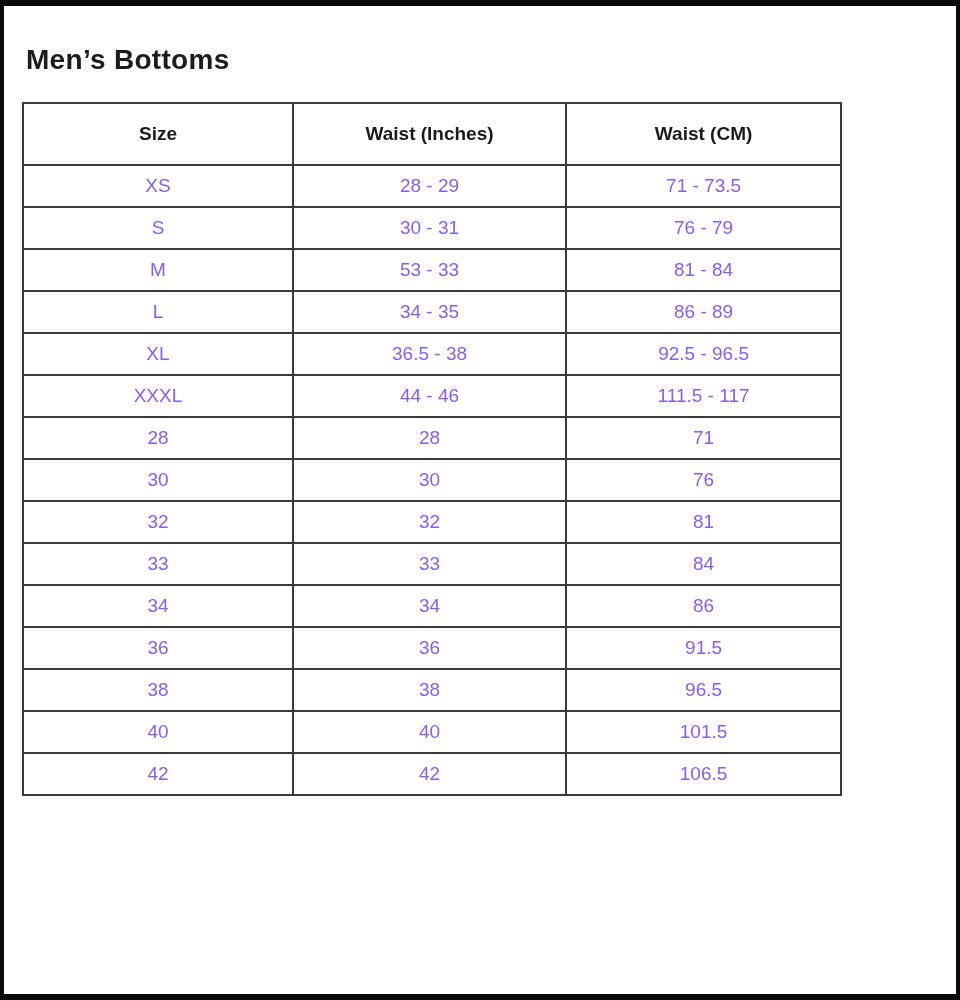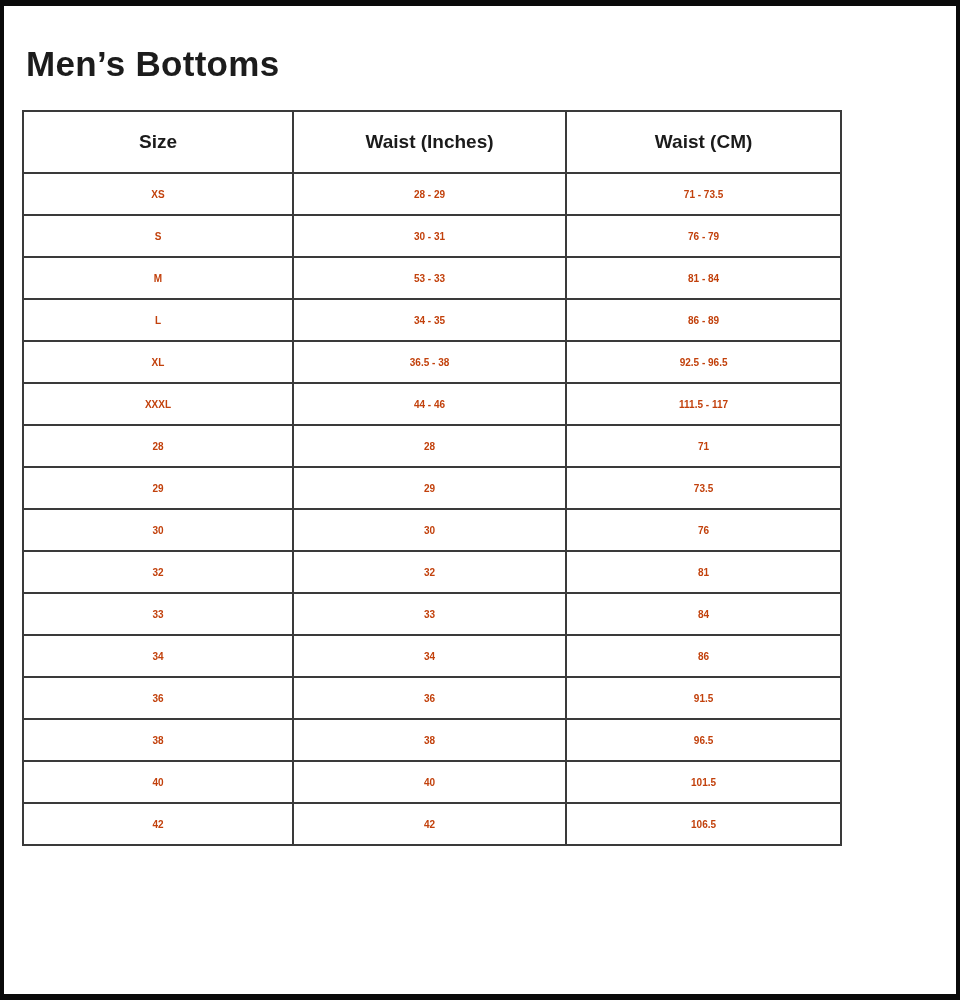--- a/index.html
+++ b/index.html
@@ -13,21 +13,21 @@
     width: 960px;
     height: 1000px;
     background: #ffffff;
     border: 6px solid #0a0a0a;
     border-left-width: 4px;
     border-right-width: 4px;
     padding: 0 18px;
     overflow: hidden;
   }
   .page-title {
-    font-size: 35px;
+    font-size: 28px;
     font-weight: 700;
     color: #1c1c1c;
     letter-spacing: 0.3px;
     margin: 38px 0 26px 4px;
   }
   table.size-chart {
     width: 820px;
     border-collapse: collapse;
     table-layout: fixed;
   }
@@ -40,23 +40,23 @@
     padding: 0 4px;
   }
   table.size-chart th {
     height: 60px;
     font-size: 19px;
     font-weight: 700;
     color: #1b1b1b;
   }
   table.size-chart td {
     height: 40px;
-    font-size: 10px;
-    font-weight: 700;
-    color: #c2410c;
+    font-size: 19px;
+    font-weight: 400;
+    color: #8b5cf6;
   }
   col.c1 { width: 33%; }
   col.c2 { width: 33.4%; }
   col.c3 { width: 33.6%; }
 </style>
 </head>
 <body>
 
 <div class="frame">
   <h1 class="page-title">Men’s Bottoms</h1>
@@ -104,25 +104,20 @@
           <td>XXXL</td>
           <td>44 - 46</td>
           <td>111.5 - 117</td>
         </tr>
         <tr>
           <td>28</td>
           <td>28</td>
           <td>71</td>
         </tr>
         <tr>
-          <td>29</td>
-          <td>29</td>
-          <td>73.5</td>
-        </tr>
-        <tr>
           <td>30</td>
           <td>30</td>
           <td>76</td>
         </tr>
         <tr>
           <td>32</td>
           <td>32</td>
           <td>81</td>
         </tr>
         <tr>

